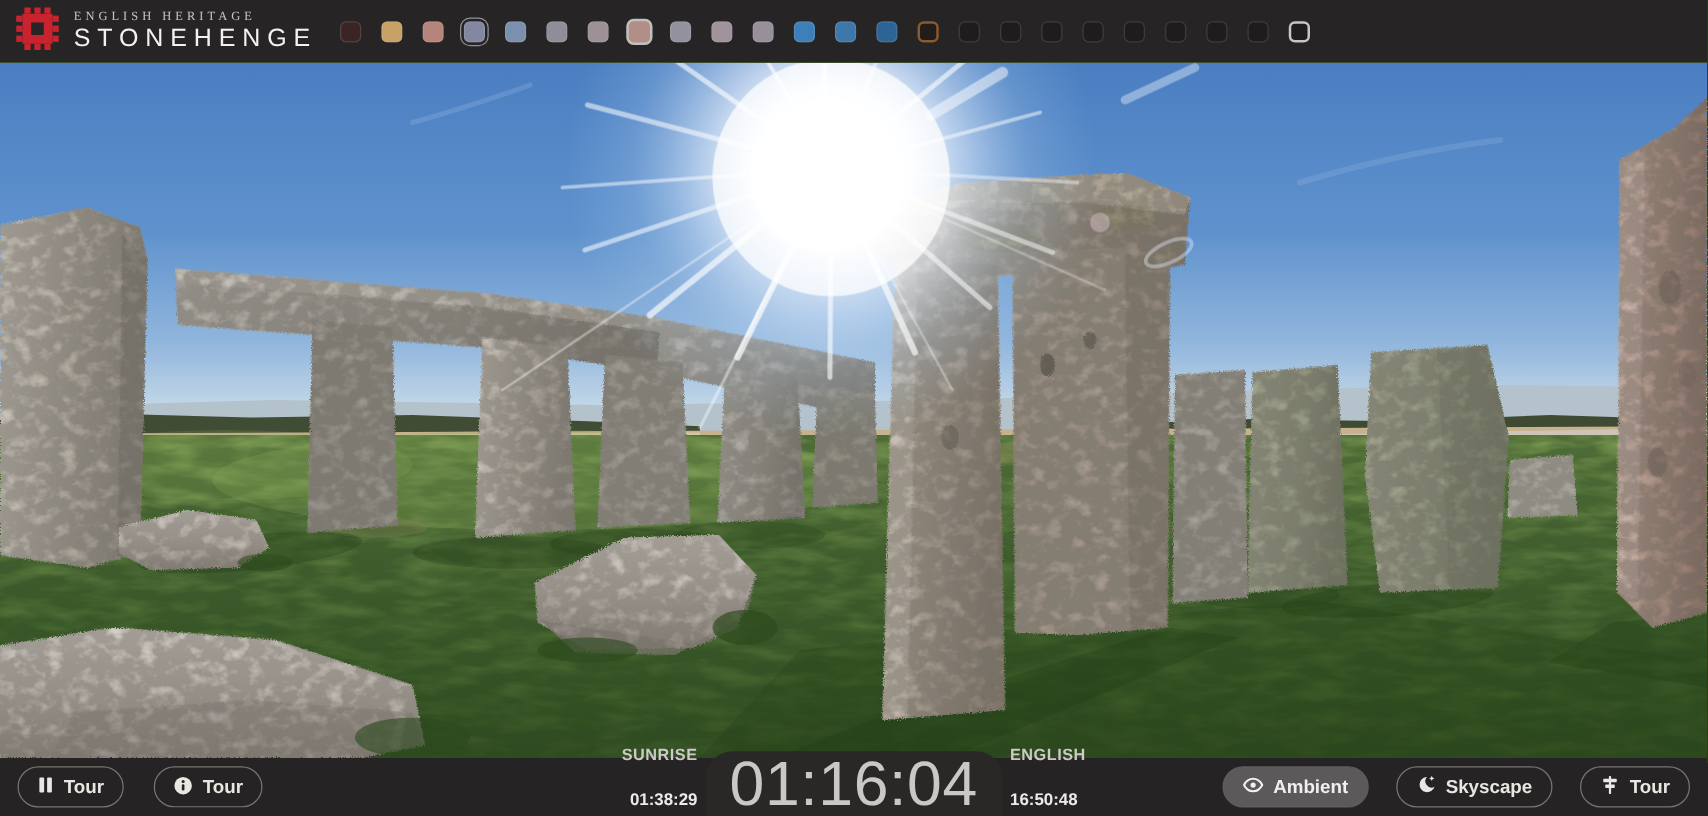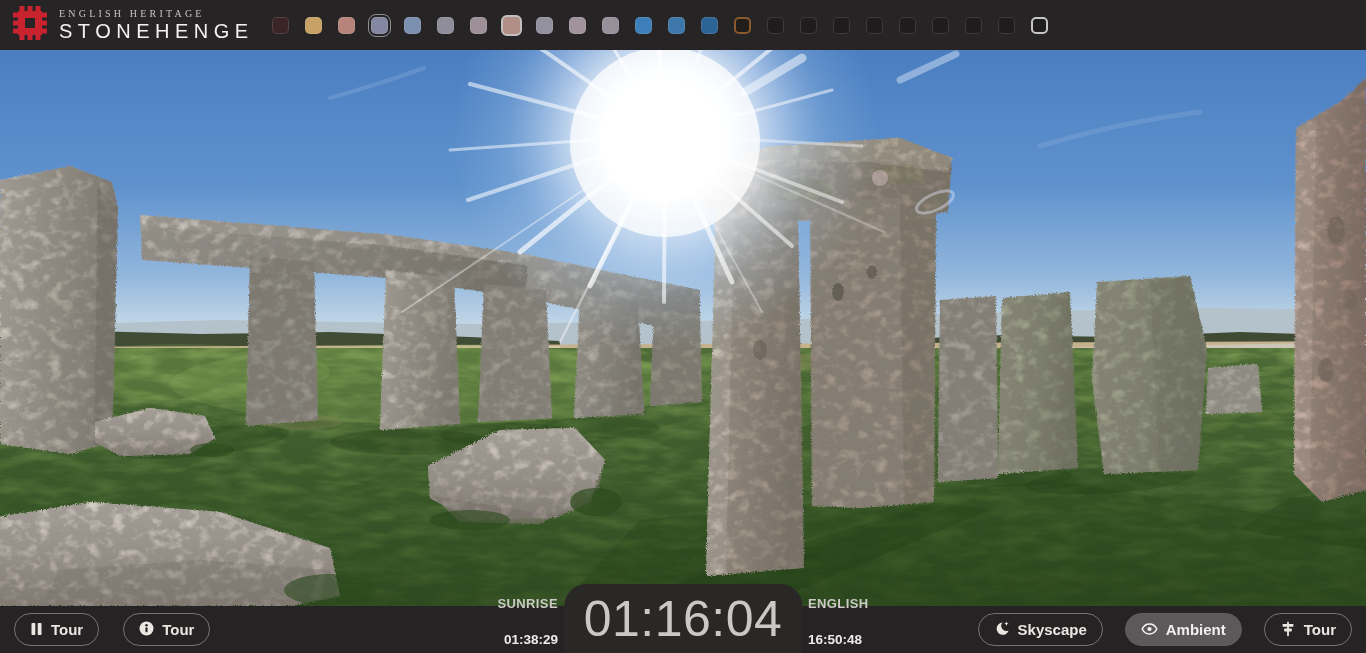--- a/index.html
+++ b/index.html
@@ -33,21 +33,21 @@
   .btn svg{flex:none;}
   .btn.filled{background:#5c595a;border-color:#615e5f;color:#f2f0ee;}
 
   .center-cluster{position:absolute;left:50%;bottom:0;transform:translateX(-50%);
                   display:flex;align-items:flex-end;gap:6px;}
   .sun-block{padding-bottom:5px;line-height:1.2;white-space:nowrap;}
   .sun-block.rise{text-align:right;}
   .sun-block.set{text-align:left;}
   .sun-label{font-size:13px;font-weight:600;color:#ccc9c6;letter-spacing:.4px;}
   .sun-time{font-size:13.5px;font-weight:700;color:#edebe8;margin-top:20px;}
-  .clock-bubble{width:238px;height:69px;background:#2a2727;border-radius:22px 22px 0 0;
+  .clock-bubble{width:238px;height:52px;background:#2a2727;border-radius:22px 22px 0 0;
                 display:flex;align-items:center;justify-content:center;}
   .clock-time{font-size:50px;font-weight:200;color:#cac8c6;letter-spacing:.5px;}
 </style>
 </head>
 <body>
 
 <div class="app">
 
   <div class="hdr">
     <div class="brand">
@@ -384,37 +384,37 @@
       <div class="clock-bubble">
         <span class="clock-time">01:16:04</span>
       </div>
       <div class="sun-block set">
         <div class="sun-label">ENGLISH</div>
         <div class="sun-time">16:50:48</div>
       </div>
     </div>
 
     <div class="grp right">
+      <button class="btn filled">
+        <span>
+          <svg width="17" height="14" viewBox="0 0 17 14" fill="none" stroke="currentColor" stroke-width="1.6">
+            <path d="M1.2 7 C3 3.4 5.5 2 8.5 2 C11.5 2 14 3.4 15.8 7 C14 10.6 11.5 12 8.5 12 C5.5 12 3 10.6 1.2 7 Z"></path>
+            <circle cx="8.5" cy="7" r="2.1" fill="currentColor" stroke="none"></circle>
+          </svg>
+        </span>
+        <span>Ambient</span>
+      </button>
       <button class="btn">
         <span>
           <svg width="16" height="16" viewBox="0 0 16 16" fill="currentColor">
             <path d="M8.6 1.6 A6.1 6.1 0 1 0 14.6 9.4 A5 5 0 0 1 8.6 1.6 Z"></path>
             <path d="M12.4 0.6 l0.65 1.45 1.45 0.65 -1.45 0.65 -0.65 1.45 -0.65 -1.45 -1.45 -0.65 1.45 -0.65 Z"></path>
           </svg>
         </span>
         <span>Skyscape</span>
-      </button>
-      <button class="btn filled">
-        <span>
-          <svg width="17" height="14" viewBox="0 0 17 14" fill="none" stroke="currentColor" stroke-width="1.6">
-            <path d="M1.2 7 C3 3.4 5.5 2 8.5 2 C11.5 2 14 3.4 15.8 7 C14 10.6 11.5 12 8.5 12 C5.5 12 3 10.6 1.2 7 Z"></path>
-            <circle cx="8.5" cy="7" r="2.1" fill="currentColor" stroke="none"></circle>
-          </svg>
-        </span>
-        <span>Ambient</span>
       </button>
       <button class="btn">
         <span>
           <svg width="16" height="16" viewBox="0 0 16 16" fill="currentColor">
             <rect x="7.1" y="0.8" width="1.8" height="14.4" rx="0.6"></rect>
             <rect x="2.6" y="3" width="10.8" height="2.8" rx="0.6"></rect>
             <rect x="4.2" y="7.6" width="7.6" height="2.8" rx="0.6"></rect>
           </svg>
         </span>
         <span>Tour</span>

